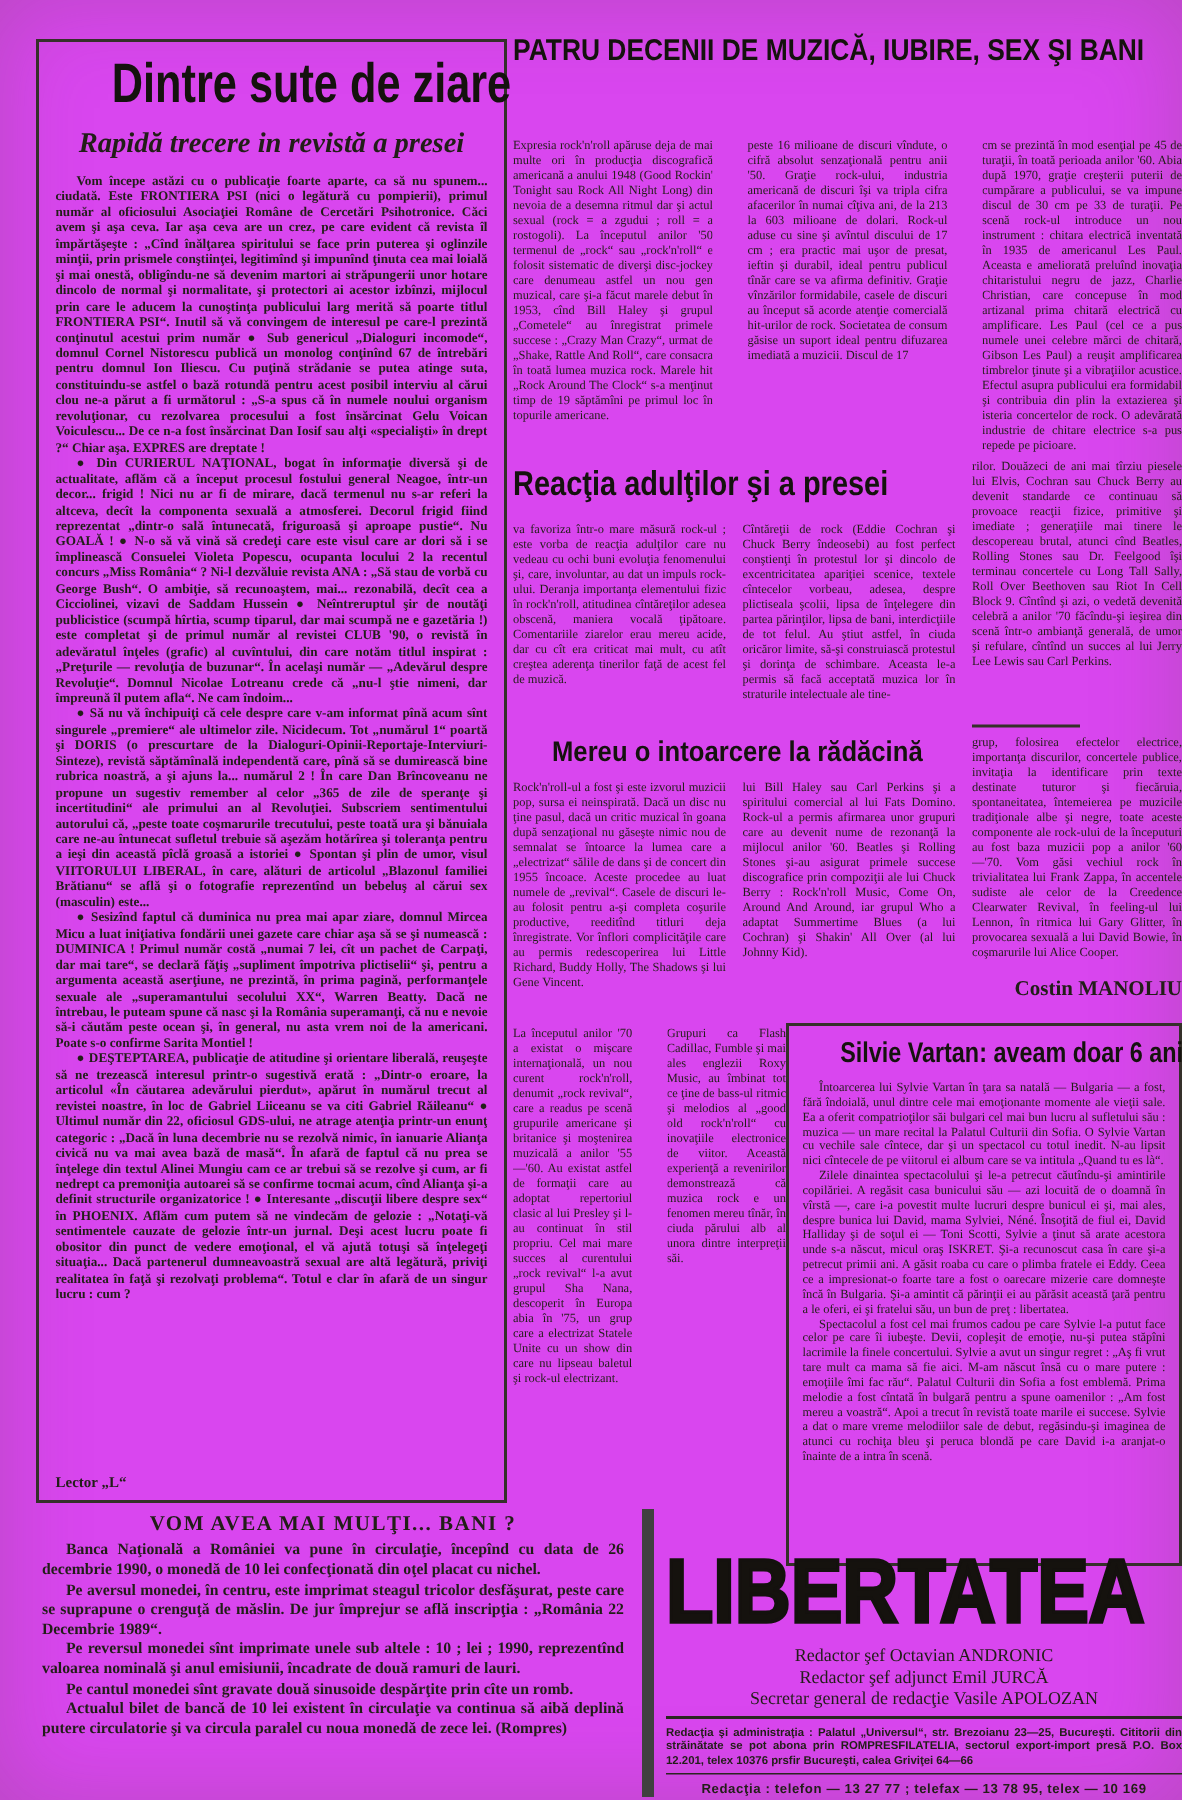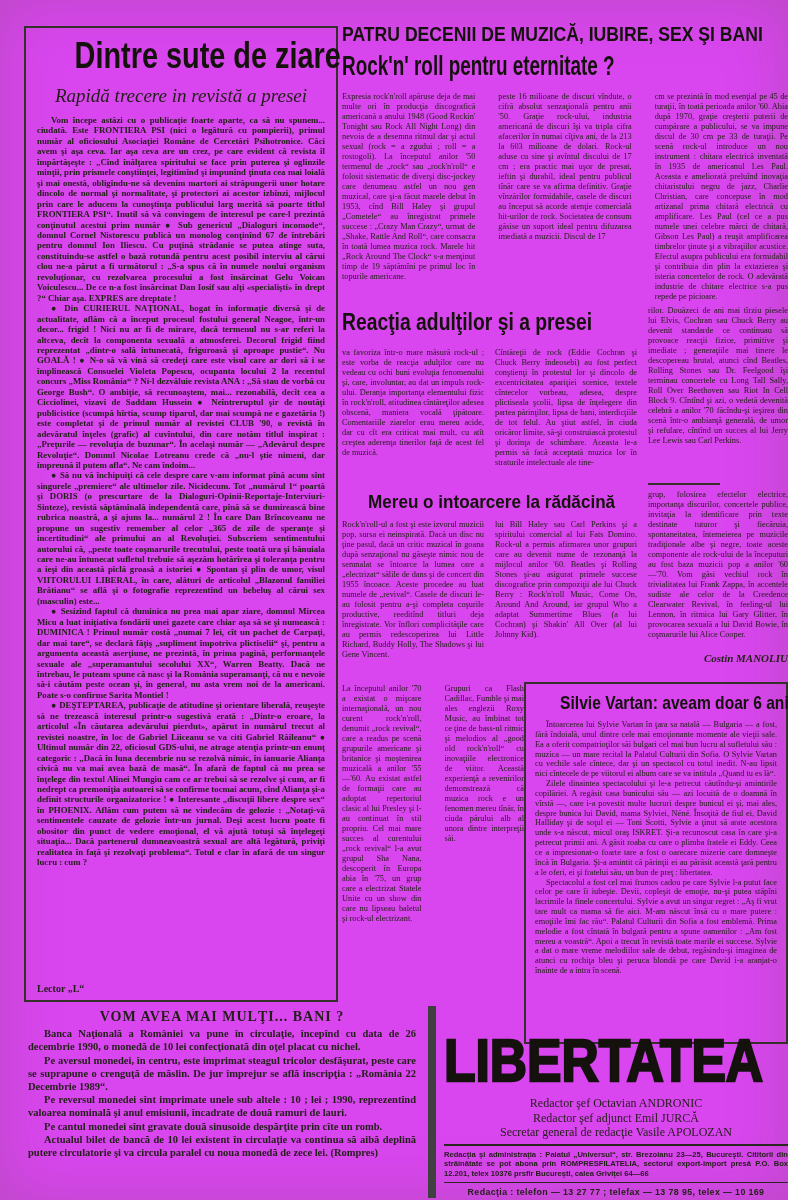--- a/index.html
+++ b/index.html
@@ -10,38 +10,38 @@
   .just{text-align:justify;}
   .clip{overflow:hidden;}
   .cond{display:inline-block;white-space:nowrap;transform-origin:left center;}
   .cond-c{display:inline-block;white-space:nowrap;transform-origin:center center;}
   .hl{font-family:"Liberation Sans",sans-serif;font-weight:bold;color:#15120e;}
   
   #left-article{left:24px;top:26px;width:314px;height:976px;border:2px solid #35302a;
     padding:8px 11px 6px;display:flex;flex-direction:column;}
   #left-title{text-align:center;font-size:37px;line-height:40px;}
   #left-title .cond-c{transform:scaleX(.78);}
-  #left-sub{text-align:center;font-weight:normal;font-style:italic;font-size:19px;margin:9px 0 8px;}
+  #left-sub{text-align:center;font-weight:bold;font-style:italic;font-size:19px;margin:9px 0 8px;}
   #left-body{flex:1;overflow:hidden;font-weight:bold;font-size:8.8px;line-height:10.45px;}
   #left-body p{margin:0;text-indent:14px;}
   #left-byline{font-weight:bold;font-size:10px;padding:4px 26px 0 0;}
   
   #rock-kicker{left:342px;top:22px;width:446px;font-size:20px;line-height:24px;}
   #rock-kicker .cond{transform:scaleX(.88);}
   #rock-headline{left:342px;top:46px;width:304px;font-size:27px;line-height:40px;}
   #rock-headline .cond{transform:scaleX(.70);}
   .colset{display:flex;gap:23px;}
   .coltxt{font-size:8.3px;line-height:10px;}
   #rock-intro{left:342px;top:92px;width:446px;height:211px;}
   #rock-intro .c{flex:1;overflow:hidden;}
   #reactia-h{left:342px;top:305px;width:300px;font-size:23px;line-height:34px;}
   #reactia-h .cond{transform:scaleX(.84);}
   #mereu-h{left:368px;top:489px;width:292px;font-size:19px;line-height:26px;}
   #mereu-h .cond{transform:scaleX(.90);}
-  #mereu-byline{left:648px;top:652px;width:140px;text-align:right;font-weight:bold;font-size:11px;font-style:italic;}
+  #mereu-byline{left:648px;top:652px;width:140px;text-align:right;font-weight:bold;font-size:14px;}
   #lower-cols{left:342px;top:684px;width:182px;height:352px;}
   #lower-cols .c{flex:1;overflow:hidden;}
   
   #silvie{left:524px;top:682px;width:264px;height:362px;border:2px solid #35302a;padding:7px 9px;}
   #silvie-title{text-align:left;font-size:19px;line-height:24px;margin-bottom:5px;}
   #silvie-title .cond-c{transform:scaleX(.82);}
   #silvie .coltxt p{margin:0;text-indent:11px;font-size:8.3px;line-height:9.85px;}
   
   #money{left:24px;top:1006px;width:412px;height:192px;border-right:8px solid #404040;
     padding:2px 12px 0 4px;font-weight:bold;font-size:10.5px;line-height:13.2px;}
@@ -75,23 +75,20 @@
       <p>● Din CURIERUL NAŢIONAL, bogat în informaţie diversă şi de actualitate, aflăm că a început procesul fostului general Neagoe, într-un decor... frigid ! Nici nu ar fi de mirare, dacă termenul nu s-ar referi la altceva, decît la componenta sexuală a atmosferei. Decorul frigid fiind reprezentat „dintr-o sală întunecată, friguroasă şi aproape pustie“. Nu GOALĂ ! ● N-o să vă vină să credeţi care este visul care ar dori să i se împlinească Consuelei Violeta Popescu, ocupanta locului 2 la recentul concurs „Miss România“ ? Ni-l dezvăluie revista ANA : „Să stau de vorbă cu George Bush“. O ambiţie, să recunoaştem, mai... rezonabilă, decît cea a Cicciolinei, vizavi de Saddam Hussein ● Neîntreruptul şir de noutăţi publicistice (scumpă hîrtia, scump tiparul, dar mai scumpă ne e gazetăria !) este completat şi de primul număr al revistei CLUB '90, o revistă în adevăratul înţeles (grafic) al cuvîntului, din care notăm titlul inspirat : „Preţurile — revoluţia de buzunar“. În acelaşi număr — „Adevărul despre Revoluţie“. Domnul Nicolae Lotreanu crede că „nu-l ştie nimeni, dar împreună îl putem afla“. Ne cam îndoim...</p>
       <p>● Să nu vă închipuiţi că cele despre care v-am informat pînă acum sînt singurele „premiere“ ale ultimelor zile. Nicidecum. Tot „numărul 1“ poartă şi DORIS (o prescurtare de la Dialoguri-Opinii-Reportaje-Interviuri-Sinteze), revistă săptămînală independentă care, pînă să se dumirească bine rubrica noastră, a şi ajuns la... numărul 2 ! În care Dan Brîncoveanu ne propune un sugestiv remember al celor „365 de zile de speranţe şi incertitudini“ ale primului an al Revoluţiei. Subscriem sentimentului autorului că, „peste toate coşmarurile trecutului, peste toată ura şi bănuiala care ne-au întunecat sufletul trebuie să aşezăm hotărîrea şi toleranţa pentru a ieşi din această pîclă groasă a istoriei ● Spontan şi plin de umor, visul VIITORULUI LIBERAL, în care, alături de articolul „Blazonul familiei Brătianu“ se află şi o fotografie reprezentînd un bebeluş al cărui sex (masculin) este...</p>
       <p>● Sesizînd faptul că duminica nu prea mai apar ziare, domnul Mircea Micu a luat iniţiativa fondării unei gazete care chiar aşa să se şi numească : DUMINICA ! Primul număr costă „numai 7 lei, cît un pachet de Carpaţi, dar mai tare“, se declară făţiş „supliment împotriva plictiselii“ şi, pentru a argumenta această aserţiune, ne prezintă, în prima pagină, performanţele sexuale ale „superamantului secolului XX“, Warren Beatty. Dacă ne întrebau, le puteam spune că nasc şi la România superamanţi, că nu e nevoie să-i căutăm peste ocean şi, în general, nu asta vrem noi de la americani. Poate s-o confirme Sarita Montiel !</p>
       <p>● DEŞTEPTAREA, publicaţie de atitudine şi orientare liberală, reuşeşte să ne trezească interesul printr-o sugestivă erată : „Dintr-o eroare, la articolul «În căutarea adevărului pierdut», apărut în numărul trecut al revistei noastre, în loc de Gabriel Liiceanu se va citi Gabriel Răileanu“ ● Ultimul număr din 22, oficiosul GDS-ului, ne atrage atenţia printr-un enunţ categoric : „Dacă în luna decembrie nu se rezolvă nimic, în ianuarie Alianţa civică nu va mai avea bază de masă“. În afară de faptul că nu prea se înţelege din textul Alinei Mungiu cam ce ar trebui să se rezolve şi cum, ar fi nedrept ca premoniţia autoarei să se confirme tocmai acum, cînd Alianţa şi-a definit structurile organizatorice ! ● Interesante „discuţii libere despre sex“ în PHOENIX. Aflăm cum putem să ne vindecăm de gelozie : „Notaţi-vă sentimentele cauzate de gelozie într-un jurnal. Deşi acest lucru poate fi obositor din punct de vedere emoţional, el vă ajută totuşi să înţelegeţi situaţia... Dacă partenerul dumneavoastră sexual are altă legătură, priviţi realitatea în faţă şi rezolvaţi problema“. Totul e clar în afară de un singur lucru : cum ?</p>
     </div>
     <div id="left-byline">Lector „L“</div>
   </div>
 
   <div id="rock-kicker" class="abs hl">
     <span class="cond">PATRU DECENII DE MUZICĂ, IUBIRE, SEX ŞI BANI</span>
-  </div>
-  <div id="rock-headline" class="abs hl">
-    <span class="cond">Rock'n' roll pentru eternitate ?</span>
   </div>
   <div id="rock-intro" class="abs colset">
     <div class="c coltxt just clip">Expresia rock'n'roll apăruse deja de mai multe ori în producţia discografică americană a anului 1948 (Good Rockin' Tonight sau Rock All Night Long) din nevoia de a desemna ritmul dar şi actul sexual (rock = a zgudui ; roll = a rostogoli). La începutul anilor '50 termenul de „rock“ sau „rock'n'roll“ e folosit sistematic de diverşi disc-jockey care denumeau astfel un nou gen muzical, care şi-a făcut marele debut în 1953, cînd Bill Haley şi grupul „Cometele“ au înregistrat primele succese : „Crazy Man Crazy“, urmat de „Shake, Rattle And Roll“, care consacra în toată lumea muzica rock. Marele hit „Rock Around The Clock“ s-a menţinut timp de 19 săptămîni pe primul loc în topurile americane.</div>
     <div class="c coltxt just clip">peste 16 milioane de discuri vîndute, o cifră absolut senzaţională pentru anii '50. Graţie rock-ului, industria americană de discuri îşi va tripla cifra afacerilor în numai cîţiva ani, de la 213 la 603 milioane de dolari. Rock-ul aduse cu sine şi avîntul discului de 17 cm ; era practic mai uşor de presat, ieftin şi durabil, ideal pentru publicul tînăr care se va afirma definitiv. Graţie vînzărilor formidabile, casele de discuri au început să acorde atenţie comercială hit-urilor de rock. Societatea de consum găsise un suport ideal pentru difuzarea imediată a muzicii. Discul de 17</div>
     <div class="c coltxt just clip">cm se prezintă în mod esenţial pe 45 de turaţii, în toată perioada anilor '60. Abia după 1970, graţie creşterii puterii de cumpărare a publicului, se va impune discul de 30 cm pe 33 de turaţii. Pe scenă rock-ul introduce un nou instrument : chitara electrică inventată în 1935 de americanul Les Paul. Aceasta e ameliorată preluînd inovaţia chitaristului negru de jazz, Charlie Christian, care concepuse în mod artizanal prima chitară electrică cu amplificare. Les Paul (cel ce a pus numele unei celebre mărci de chitară, Gibson Les Paul) a reuşit amplificarea timbrelor ţinute şi a vibraţiilor acustice. Efectul asupra publicului era formidabil şi contribuia din plin la extazierea şi isteria concertelor de rock. O adevărată industrie de chitare electrice s-a pus repede pe picioare.</div>
   </div>
 
   <div id="reactia-h" class="abs hl">
     <span class="cond">Reacţia adulţilor şi a presei</span>
   </div>

